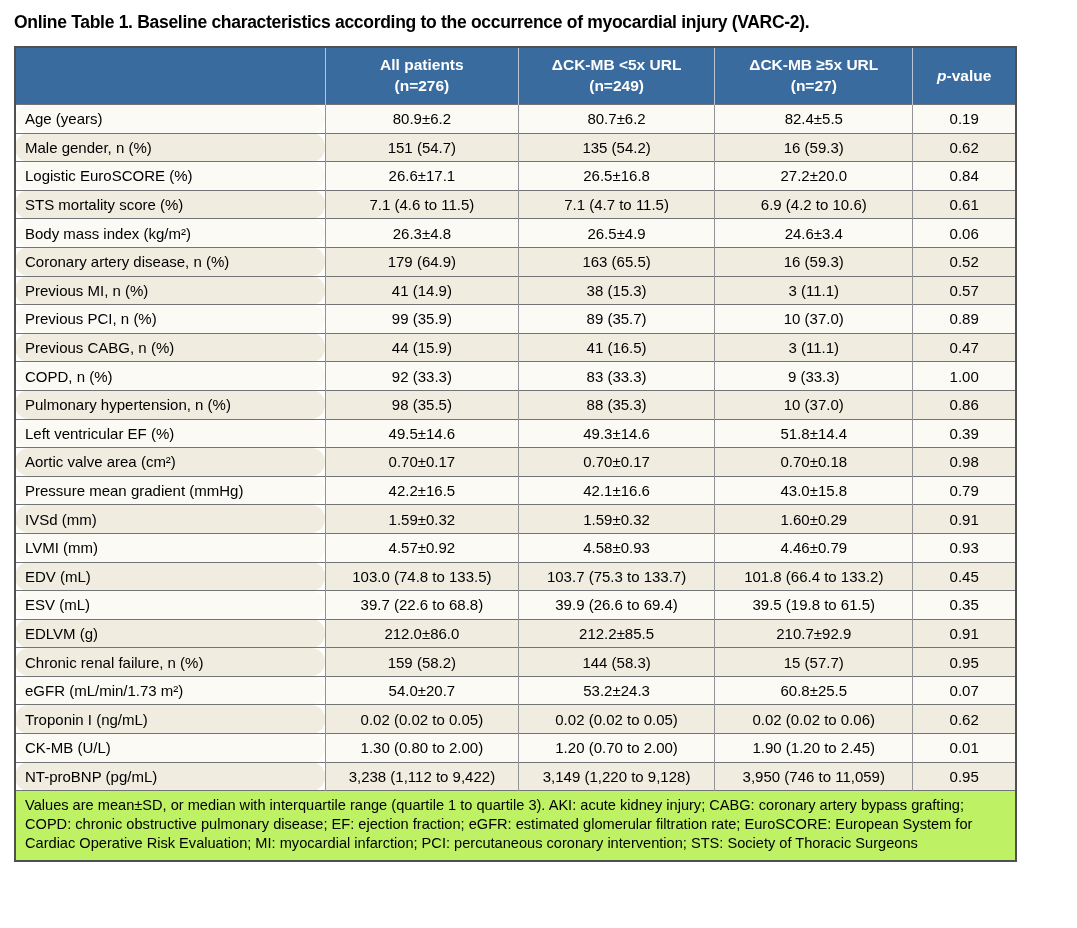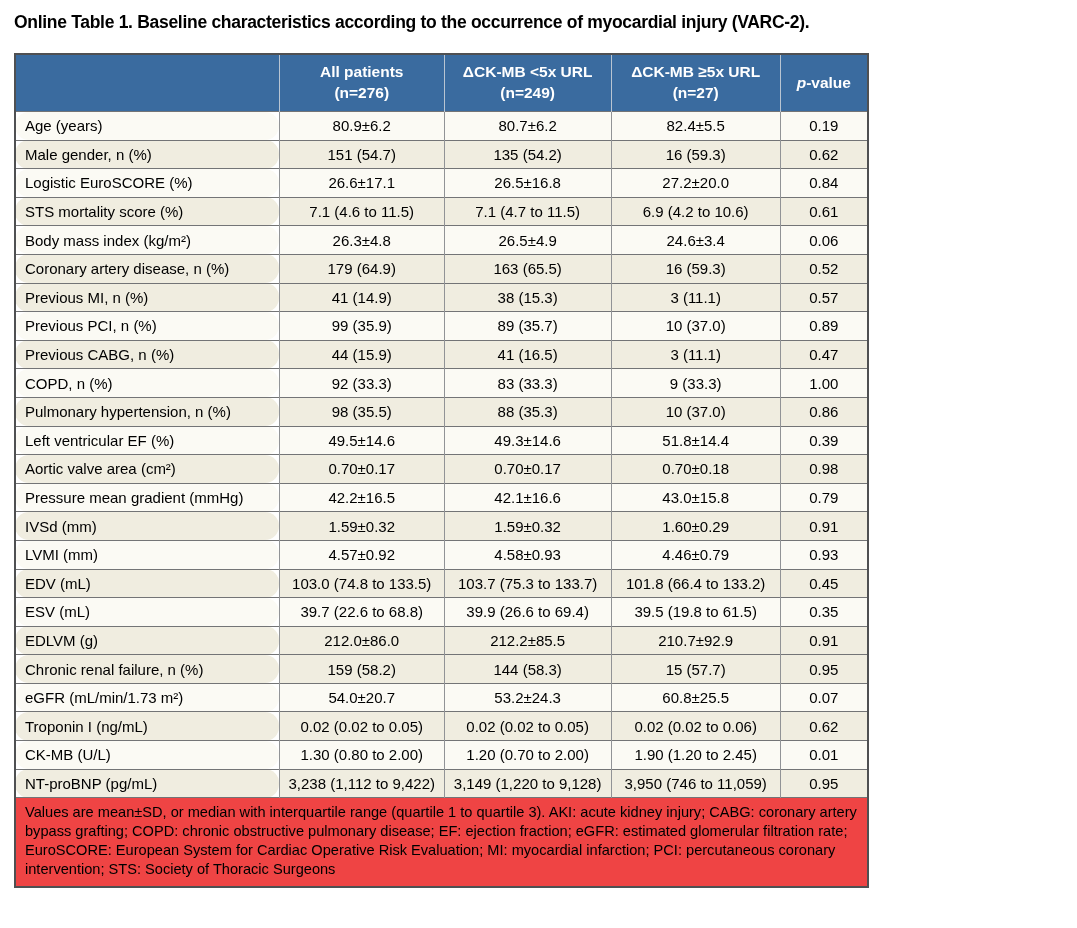--- a/index.html
+++ b/index.html
@@ -13,26 +13,26 @@
   .page {
     width: 1077px;
     height: 928px;
     box-sizing: border-box;
     padding: 10px 10px 0 14px;
   }
   .table-title {
     font-size: 17.5px;
     font-weight: bold;
     letter-spacing: -0.3px;
-    margin: 2px 0 20px 0;
+    margin: 2px 0 13px 0;
   }
   table.data-table {
     border-collapse: collapse;
     table-layout: fixed;
-    width: 855px;
+    width: 1003px;
     border: 2px solid #4F5052;
   }
   col.c-label { width: 31.0%; }
   col.c-all   { width: 19.3%; }
   col.c-low   { width: 19.6%; }
   col.c-high  { width: 19.8%; }
   col.c-p     { width: 10.3%; }
 
   thead th {
     background: #3A6B9F;
@@ -63,21 +63,21 @@
   }
   tbody td:first-child {
     text-align: left;
     padding-left: 9px;
     border-left: none;
     border-radius: 14px;
   }
   tbody tr.stripe td { background: #F0EDE0; }
 
   tfoot td {
-    background: #ef4444;
+    background: #bef264;
     border-top: 1px solid #737476;
     font-size: 14.6px;
     line-height: 1.3;
     padding: 5px 9px 7px 9px;
     text-align: left;
     vertical-align: top;
   }
 </style>
 </head>
 <body>

